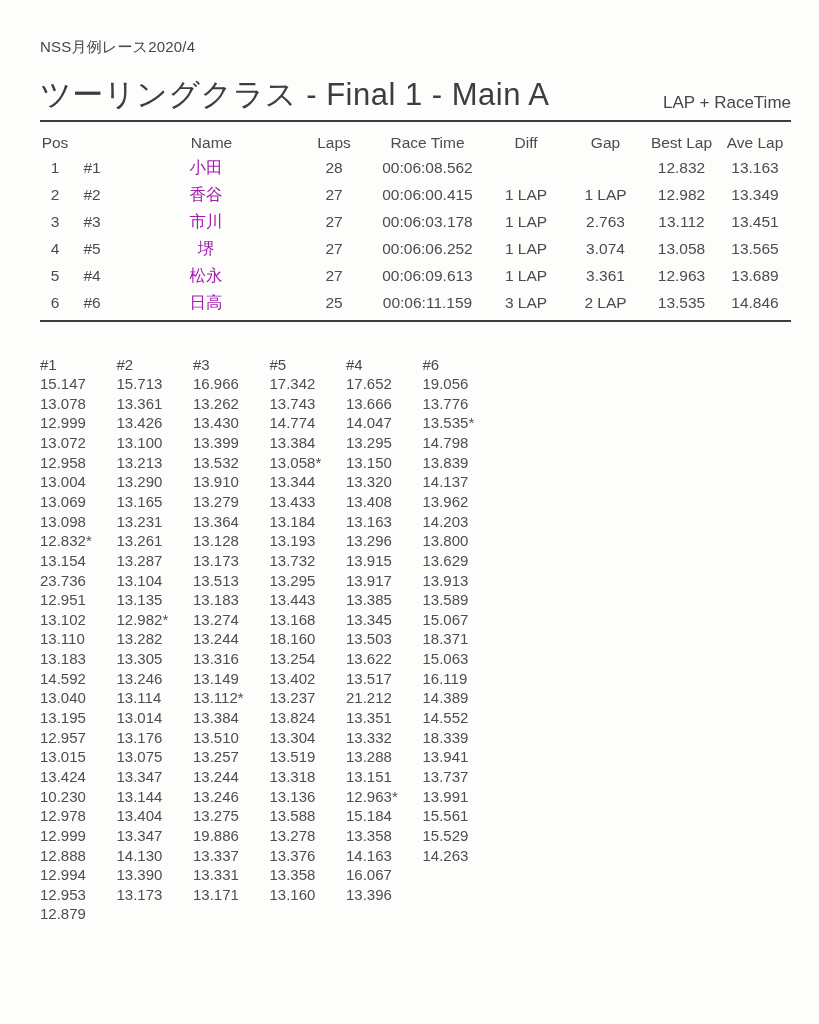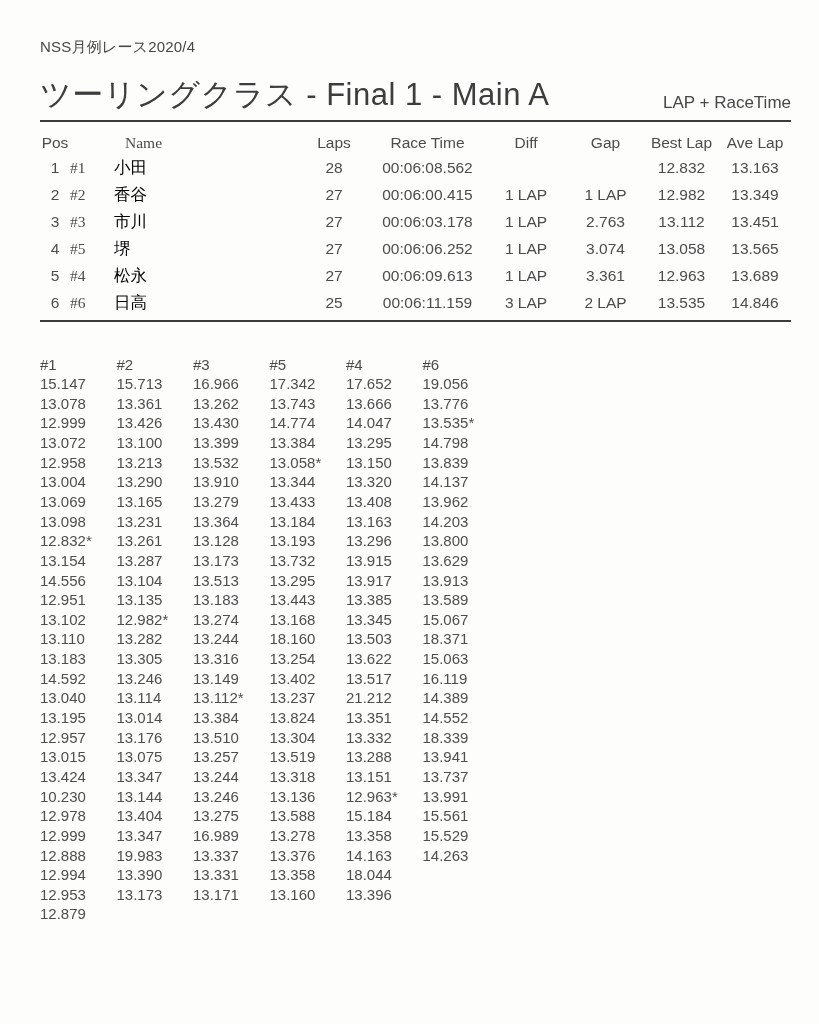--- a/index.html
+++ b/index.html
@@ -56,32 +56,32 @@
   }
   table.results th {
     font-weight: normal;
     color: #4c4c4c;
   }
   table.results th, table.results td {
     padding: 2.5px 0;
     white-space: nowrap;
   }
   td.r, th.r { text-align: center; }
-  td.l, th.l { text-align: left; font-family: Liberation Serif, serif; }
+  td.l, th.l { text-align: center; }
   col.c-pos  { width: 30px; }
   col.c-car  { width: 44px; }
   col.c-name { width: 184px; }
   col.c-laps { width: 72px; }
   col.c-rt   { width: 115px; }
   col.c-diff { width: 82px; }
   col.c-gap  { width: 77px; }
   col.c-best { width: 75px; }
   col.c-ave  { width: 72px; }
   td.car-cell { padding-left: 14px; }
-  td.name-cell { padding-left: 11px; font-size: 16.5px; color: #000000; }
+  td.name-cell { padding-left: 11px; font-size: 16.5px; color: #a21caf; }
   tr.last-row td { padding-bottom: 6px; }
   
   .lap-table {
     margin-top: 33px;
     display: flex;
   }
   .lap-col { width: 76.5px; }
   .lap-cell, .lap-col-header {
     height: 19.65px;
     line-height: 19.65px;
@@ -204,21 +204,21 @@
         <div class="lap-cell">15.147</div>
         <div class="lap-cell">13.078</div>
         <div class="lap-cell">12.999</div>
         <div class="lap-cell">13.072</div>
         <div class="lap-cell">12.958</div>
         <div class="lap-cell">13.004</div>
         <div class="lap-cell">13.069</div>
         <div class="lap-cell">13.098</div>
         <div class="lap-cell">12.832*</div>
         <div class="lap-cell">13.154</div>
-        <div class="lap-cell">14.556</div>
+        <div class="lap-cell">23.736</div>
         <div class="lap-cell">12.951</div>
         <div class="lap-cell">13.102</div>
         <div class="lap-cell">13.110</div>
         <div class="lap-cell">13.183</div>
         <div class="lap-cell">14.592</div>
         <div class="lap-cell">13.040</div>
         <div class="lap-cell">13.195</div>
         <div class="lap-cell">12.957</div>
         <div class="lap-cell">13.015</div>
         <div class="lap-cell">13.424</div>
@@ -249,21 +249,21 @@
         <div class="lap-cell">13.305</div>
         <div class="lap-cell">13.246</div>
         <div class="lap-cell">13.114</div>
         <div class="lap-cell">13.014</div>
         <div class="lap-cell">13.176</div>
         <div class="lap-cell">13.075</div>
         <div class="lap-cell">13.347</div>
         <div class="lap-cell">13.144</div>
         <div class="lap-cell">13.404</div>
         <div class="lap-cell">13.347</div>
-        <div class="lap-cell">19.983</div>
+        <div class="lap-cell">14.130</div>
         <div class="lap-cell">13.390</div>
         <div class="lap-cell">13.173</div>
       </div>
       <div class="lap-col">
         <div class="lap-col-header">#3</div>
         <div class="lap-cell">16.966</div>
         <div class="lap-cell">13.262</div>
         <div class="lap-cell">13.430</div>
         <div class="lap-cell">13.399</div>
         <div class="lap-cell">13.532</div>
@@ -278,21 +278,21 @@
         <div class="lap-cell">13.244</div>
         <div class="lap-cell">13.316</div>
         <div class="lap-cell">13.149</div>
         <div class="lap-cell">13.112*</div>
         <div class="lap-cell">13.384</div>
         <div class="lap-cell">13.510</div>
         <div class="lap-cell">13.257</div>
         <div class="lap-cell">13.244</div>
         <div class="lap-cell">13.246</div>
         <div class="lap-cell">13.275</div>
-        <div class="lap-cell">16.989</div>
+        <div class="lap-cell">19.886</div>
         <div class="lap-cell">13.337</div>
         <div class="lap-cell">13.331</div>
         <div class="lap-cell">13.171</div>
       </div>
       <div class="lap-col">
         <div class="lap-col-header">#5</div>
         <div class="lap-cell">17.342</div>
         <div class="lap-cell">13.743</div>
         <div class="lap-cell">14.774</div>
         <div class="lap-cell">13.384</div>
@@ -340,21 +340,21 @@
         <div class="lap-cell">13.517</div>
         <div class="lap-cell">21.212</div>
         <div class="lap-cell">13.351</div>
         <div class="lap-cell">13.332</div>
         <div class="lap-cell">13.288</div>
         <div class="lap-cell">13.151</div>
         <div class="lap-cell">12.963*</div>
         <div class="lap-cell">15.184</div>
         <div class="lap-cell">13.358</div>
         <div class="lap-cell">14.163</div>
-        <div class="lap-cell">18.044</div>
+        <div class="lap-cell">16.067</div>
         <div class="lap-cell">13.396</div>
       </div>
       <div class="lap-col">
         <div class="lap-col-header">#6</div>
         <div class="lap-cell">19.056</div>
         <div class="lap-cell">13.776</div>
         <div class="lap-cell">13.535*</div>
         <div class="lap-cell">14.798</div>
         <div class="lap-cell">13.839</div>
         <div class="lap-cell">14.137</div>

